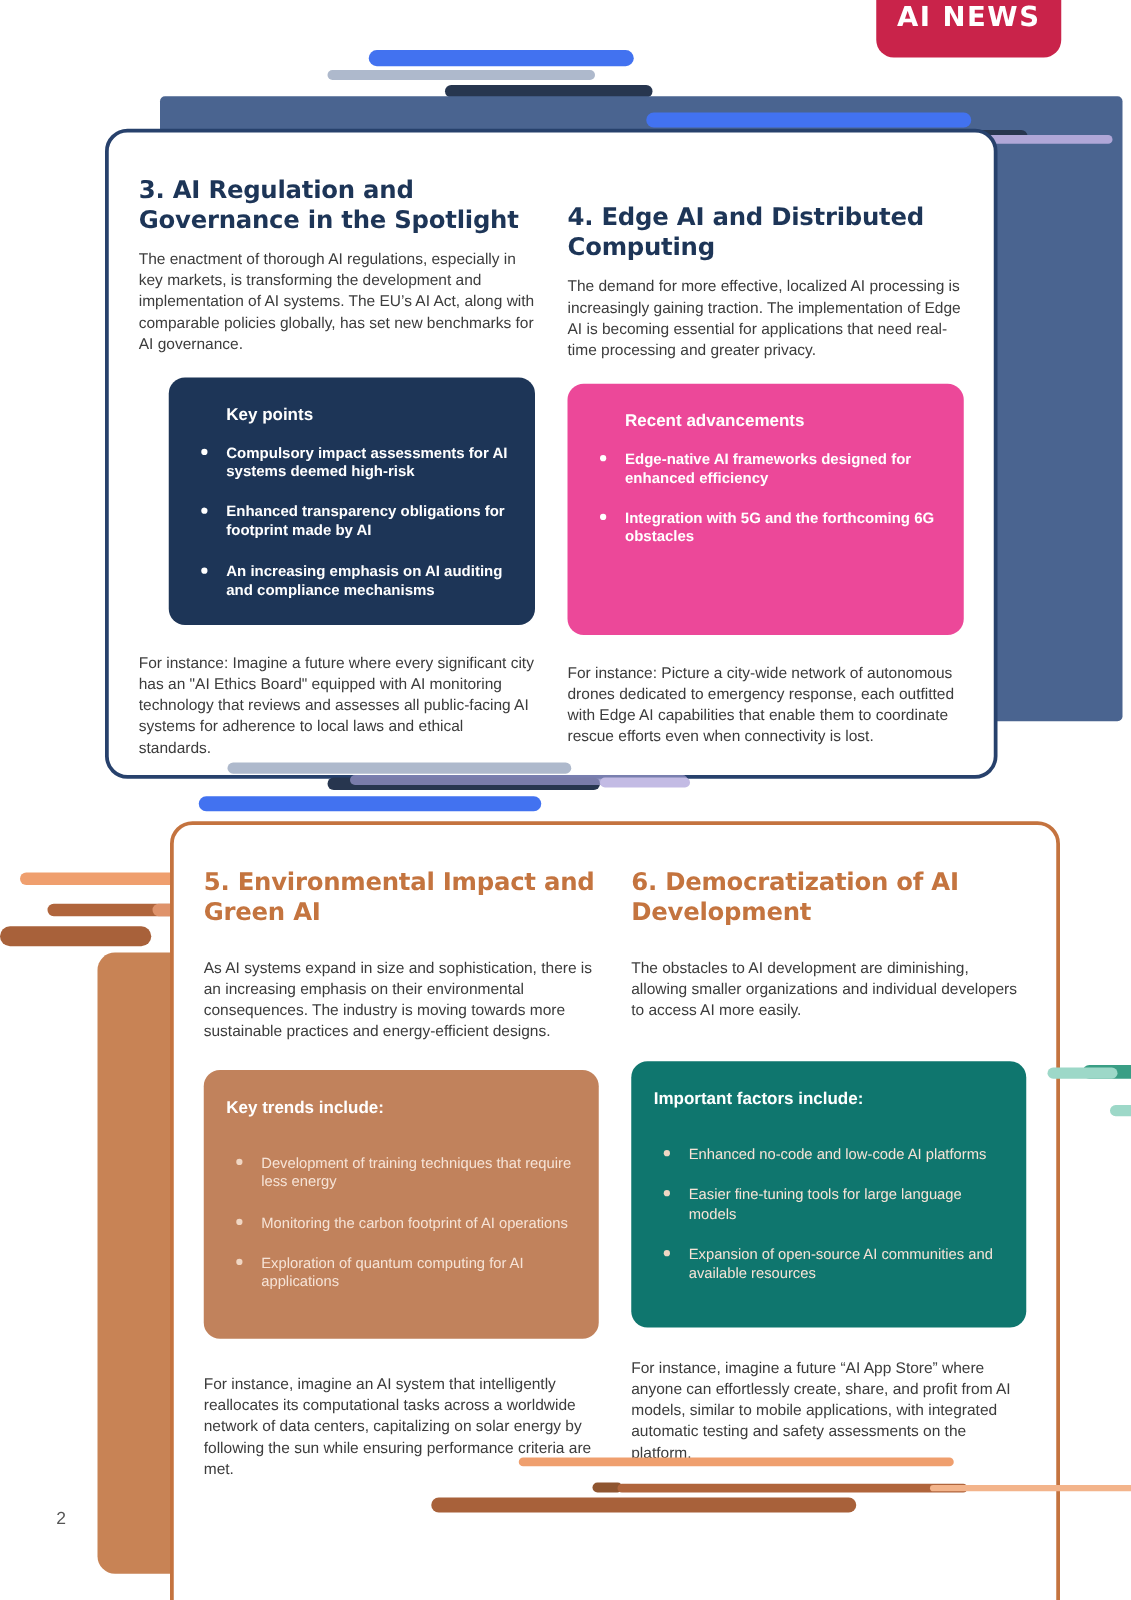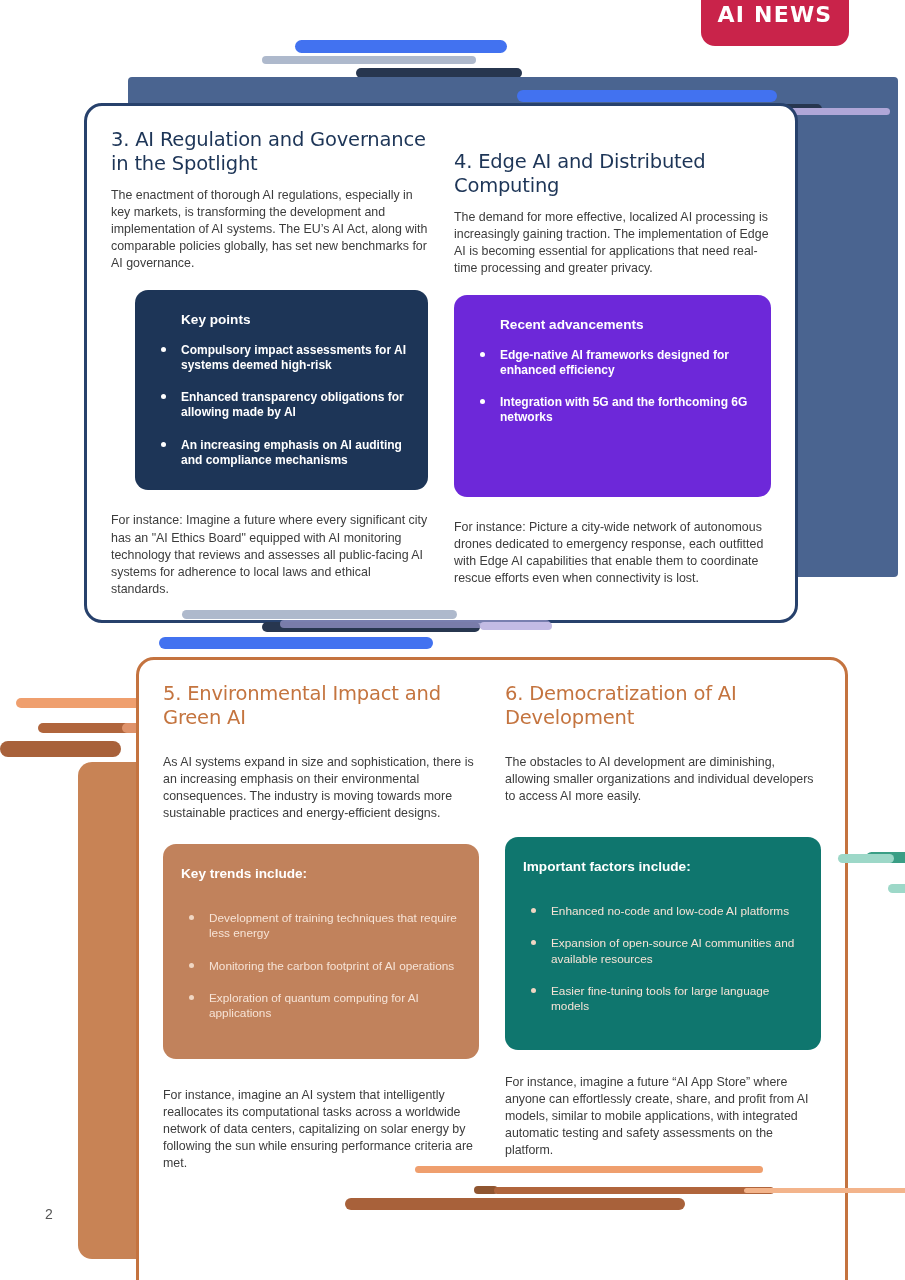--- a/index.html
+++ b/index.html
@@ -33,36 +33,37 @@
     border-radius:18px;
   }
   .card-blue  { border:3px solid #27416c; }
   .card-orange{ border:3px solid #c4733f; }
 
   .cols { display:flex; gap:26px; height:100%; }
   .col { flex:1; display:flex; flex-direction:column; }
 
   h2.sect {
     font-family:"DejaVu Sans", sans-serif;
-    font-weight:normal; font-size:19.5px; line-height:1.22;
+    font-weight:bold; font-size:19.5px; line-height:1.22;
     letter-spacing:-0.2px;
+    margin-top:12px;
   }
   h2.navy { color:#1d3557; }
   h2.orange { color:#c4743f; }
 
   p.body {
     font-size:12.4px; line-height:1.38; color:#3c3c3c;
     margin-top:11px; text-align:left;
   }
   p.instance { font-size:12.4px; line-height:1.38; color:#3c3c3c; }
 
   
   .ibox { border-radius:13px; padding:16px 18px 20px 18px; }
   .ibox-dark  { background:#1d3557;margin-left:24px; }
-  .ibox-slate { background:#6d28d9; }
+  .ibox-slate { background:#ec4899; }
   .ibox-tan   { background:#c1825c; }
   .ibox-tan2  { background:#0f766e; }
 
   .ibox h3 {
     color:#ffffff; font-size:13.6px; font-weight:bold;
     margin:6px 0 16px 28px;
     font-family:"Liberation Sans", sans-serif;
   }
   .ibox ul { list-style:none; }
   .ibox li {
@@ -108,37 +109,37 @@
     <div class="cols">
 
       <div class="col">
         <h2 class="sect navy">3. AI Regulation and Governance in the Spotlight</h2>
         <p class="body">The enactment of thorough AI regulations, especially in key markets, is transforming the development and implementation of AI systems. The EU’s AI Act, along with comparable policies globally, has set new benchmarks for AI governance.</p>
 
         <div class="ibox ibox-dark" style="margin-top:18px; height:210px;">
           <h3>Key points</h3>
           <ul>
             <li>Compulsory impact assessments for AI systems deemed high-risk</li>
-            <li>Enhanced transparency obligations for allowing made by AI</li>
+            <li>Enhanced transparency obligations for footprint made by AI</li>
             <li>An increasing emphasis on AI auditing and compliance mechanisms</li>
           </ul>
         </div>
 
         <p class="instance" style="margin-top:22px;">For instance: Imagine a future where every significant city has an "AI Ethics Board" equipped with AI monitoring technology that reviews and assesses all public-facing AI systems for adherence to local laws and ethical standards.</p>
       </div>
 
       <div class="col" style="padding-top:22px;">
         <h2 class="sect navy">4. Edge AI and Distributed Computing</h2>
         <p class="body">The demand for more effective, localized AI processing is increasingly gaining traction. The implementation of Edge AI is becoming essential for applications that need real-time processing and greater privacy.</p>
 
         <div class="ibox ibox-slate" style="margin-top:18px; height:202px;">
           <h3>Recent advancements</h3>
           <ul>
             <li>Edge-native AI frameworks designed for enhanced efficiency</li>
-            <li>Integration with 5G and the forthcoming 6G networks</li>
+            <li>Integration with 5G and the forthcoming 6G obstacles</li>
           </ul>
         </div>
 
         <p class="instance" style="margin-top:22px;">For instance: Picture a city-wide network of autonomous drones dedicated to emergency response, each outfitted with Edge AI capabilities that enable them to coordinate rescue efforts even when connectivity is lost.</p>
       </div>
 
     </div>
   </div>
 
   <div class="bar" style="left:182px; top:610px; width:275px; height:9px; background:#aeb9cc;"></div>
@@ -174,22 +175,22 @@
       </div>
 
       <div class="col">
         <h2 class="sect orange">6.  Democratization of AI Development</h2>
         <p class="body" style="margin-top:24px;">The obstacles to AI development are diminishing, allowing smaller organizations and individual developers to access AI more easily.</p>
 
         <div class="ibox ibox-tan2" style="margin-top:32px; height:213px;">
           <h3>Important factors include:</h3>
           <ul>
             <li>Enhanced no-code and low-code AI platforms</li>
+            <li>Easier fine-tuning tools for large language models</li>
             <li>Expansion of open-source AI communities and available resources</li>
-            <li>Easier fine-tuning tools for large language models</li>
           </ul>
         </div>
 
         <p class="instance" style="margin-top:24px;">For instance, imagine a future “AI App Store” where anyone can effortlessly create, share, and profit from AI models, similar to mobile applications, with integrated automatic testing and safety assessments on the platform.</p>
       </div>
 
     </div>
   </div>
 
   <div class="bar" style="left:866px; top:852px; width:46px; height:11px; background:#3a9e85;"></div>

